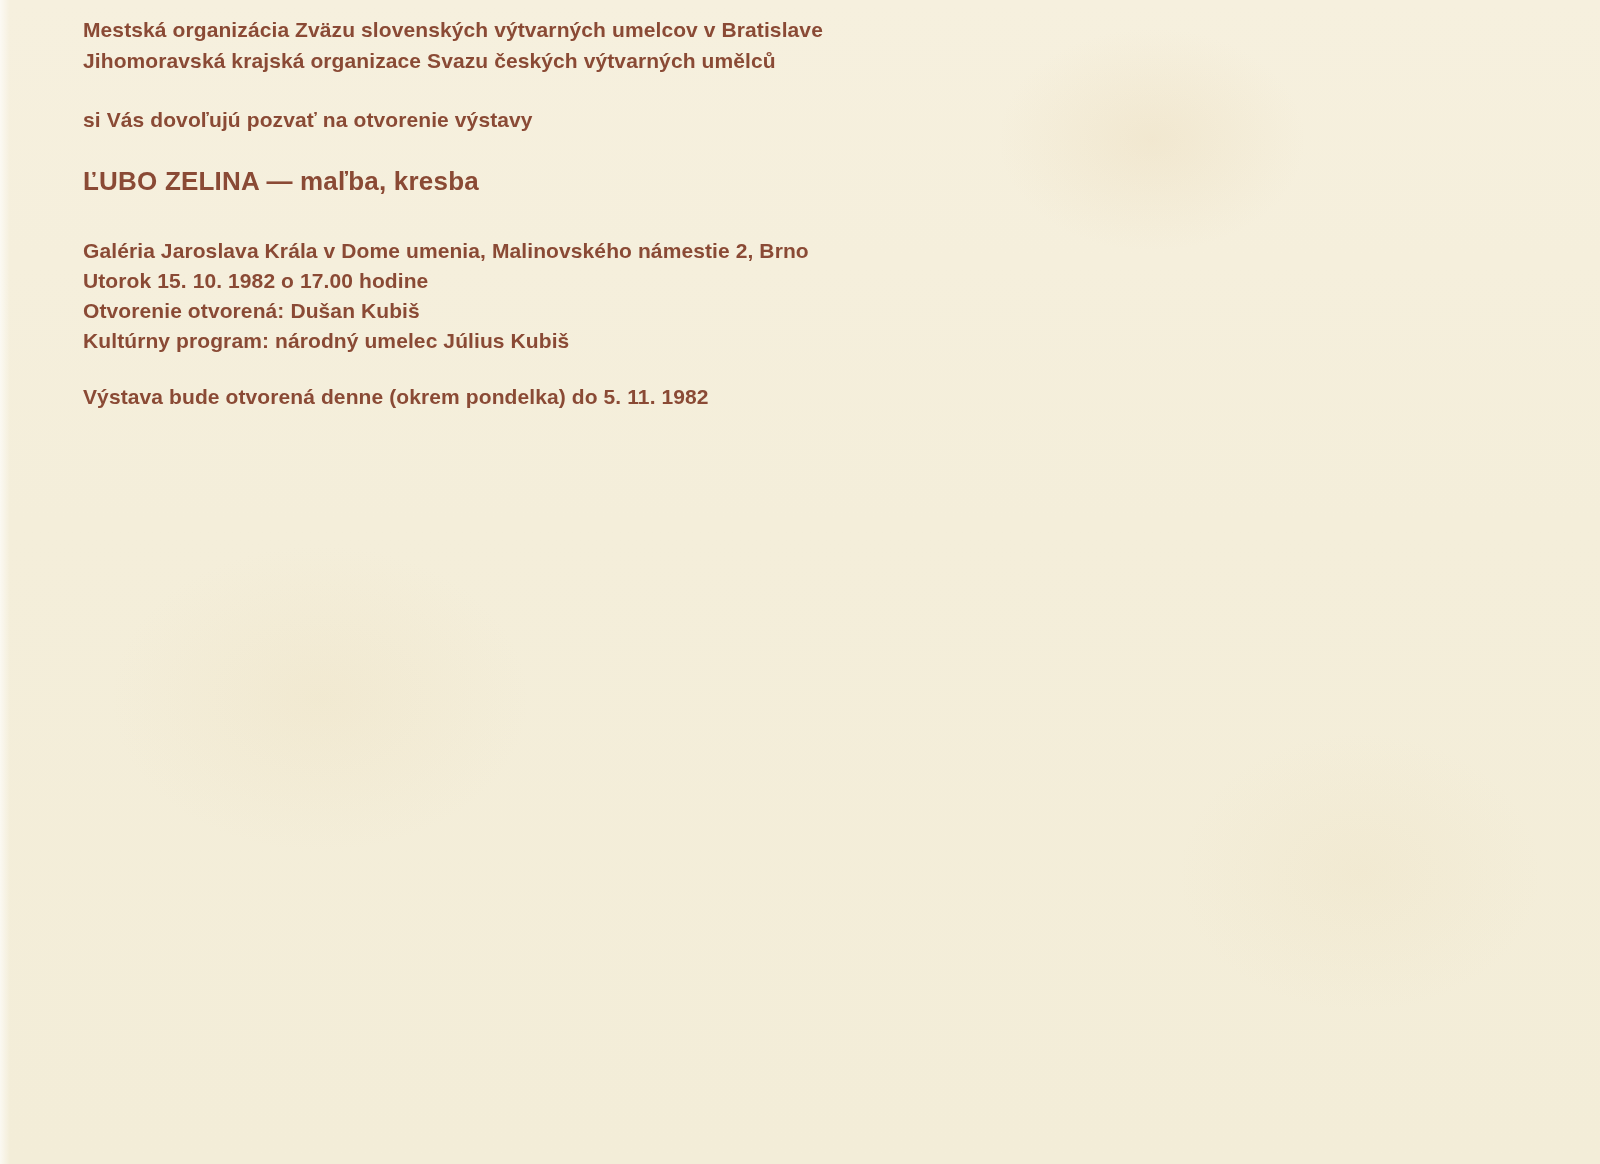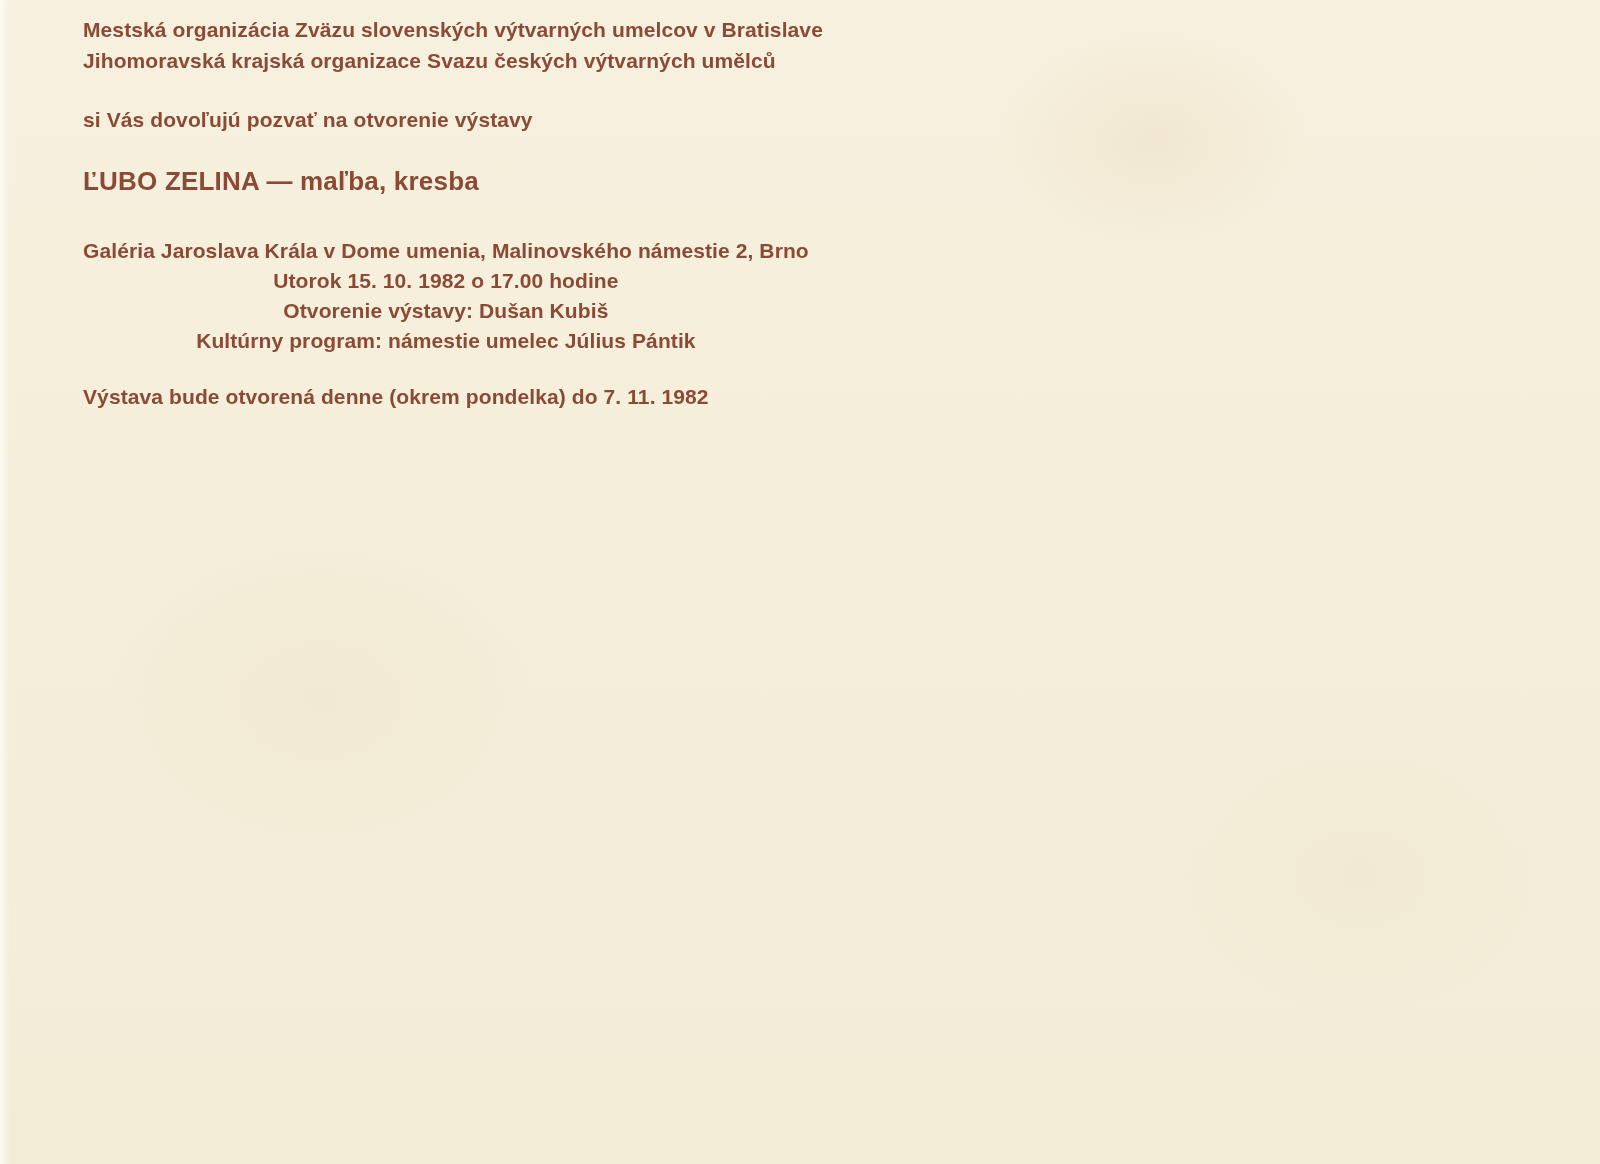--- a/index.html
+++ b/index.html
@@ -50,21 +50,21 @@
   .invite { top: 104px; }
   .title-block { top: 160px; }
   .title {
     font-size: 26px;
     line-height: 42px;
     font-weight: 700;
     letter-spacing: 0.2px;
     white-space: nowrap;
   }
   .details { top: 236px; }
-  .details .line { line-height: 30px; text-align: center; }
+  .details .line { line-height: 30px; }
   .hours { top: 382px; }
   .hours .line { line-height: 30px; }
 </style>
 </head>
 <body>
 
 <div class="paper"></div>
 <div class="paper-edge"></div>
 
 <div class="content">
@@ -78,21 +78,21 @@
     <div class="line">si Vás dovoľujú pozvať na otvorenie výstavy</div>
   </div>
 
   <div class="block title-block">
     <h1 class="title">ĽUBO ZELINA — maľba, kresba</h1>
   </div>
 
   <div class="block details">
     <div class="line">Galéria Jaroslava Krála v Dome umenia, Malinovského námestie 2, Brno</div>
     <div class="line">Utorok 15. 10. 1982 o 17.00 hodine</div>
-    <div class="line">Otvorenie výstavy: Dušan Kubiš</div>
-    <div class="line">Kultúrny program: námestie umelec Július Pántik</div>
+    <div class="line">Otvorenie otvorená: Dušan Kubiš</div>
+    <div class="line">Kultúrny program: národný umelec Július Kubiš</div>
   </div>
 
   <div class="block hours">
-    <div class="line">Výstava bude otvorená denne (okrem pondelka) do 7. 11. 1982</div>
+    <div class="line">Výstava bude otvorená denne (okrem pondelka) do 5. 11. 1982</div>
   </div>
 
 </div>
 
 </body></html>

